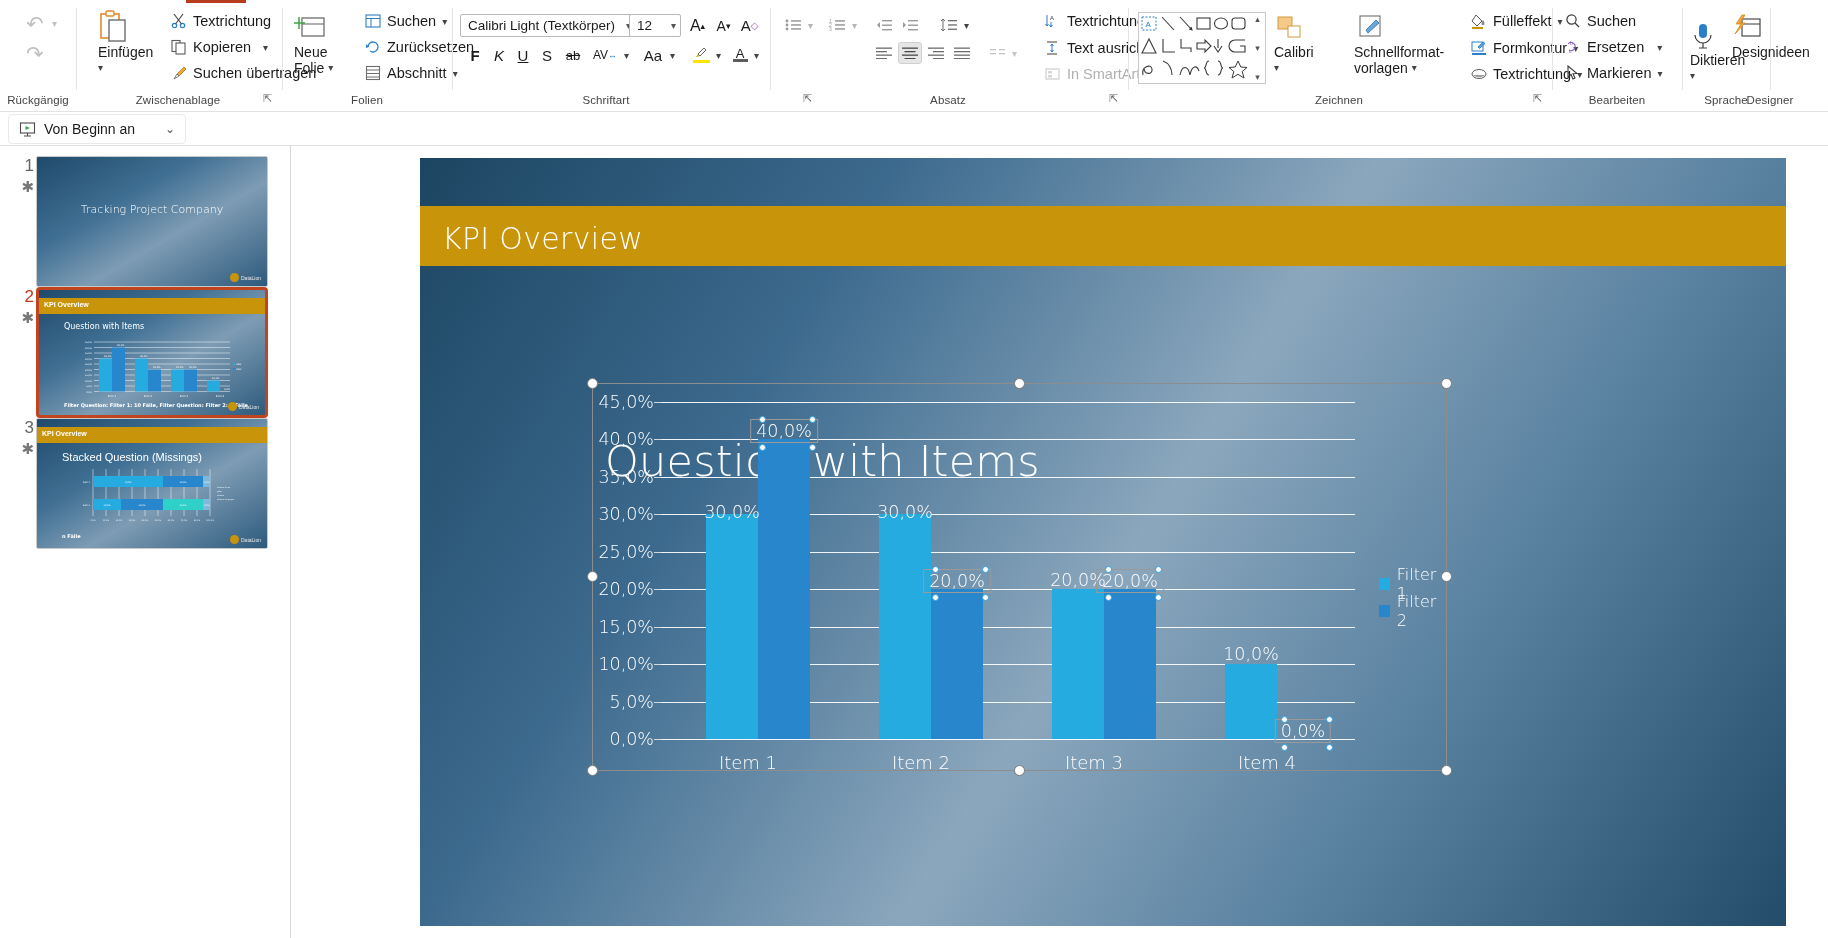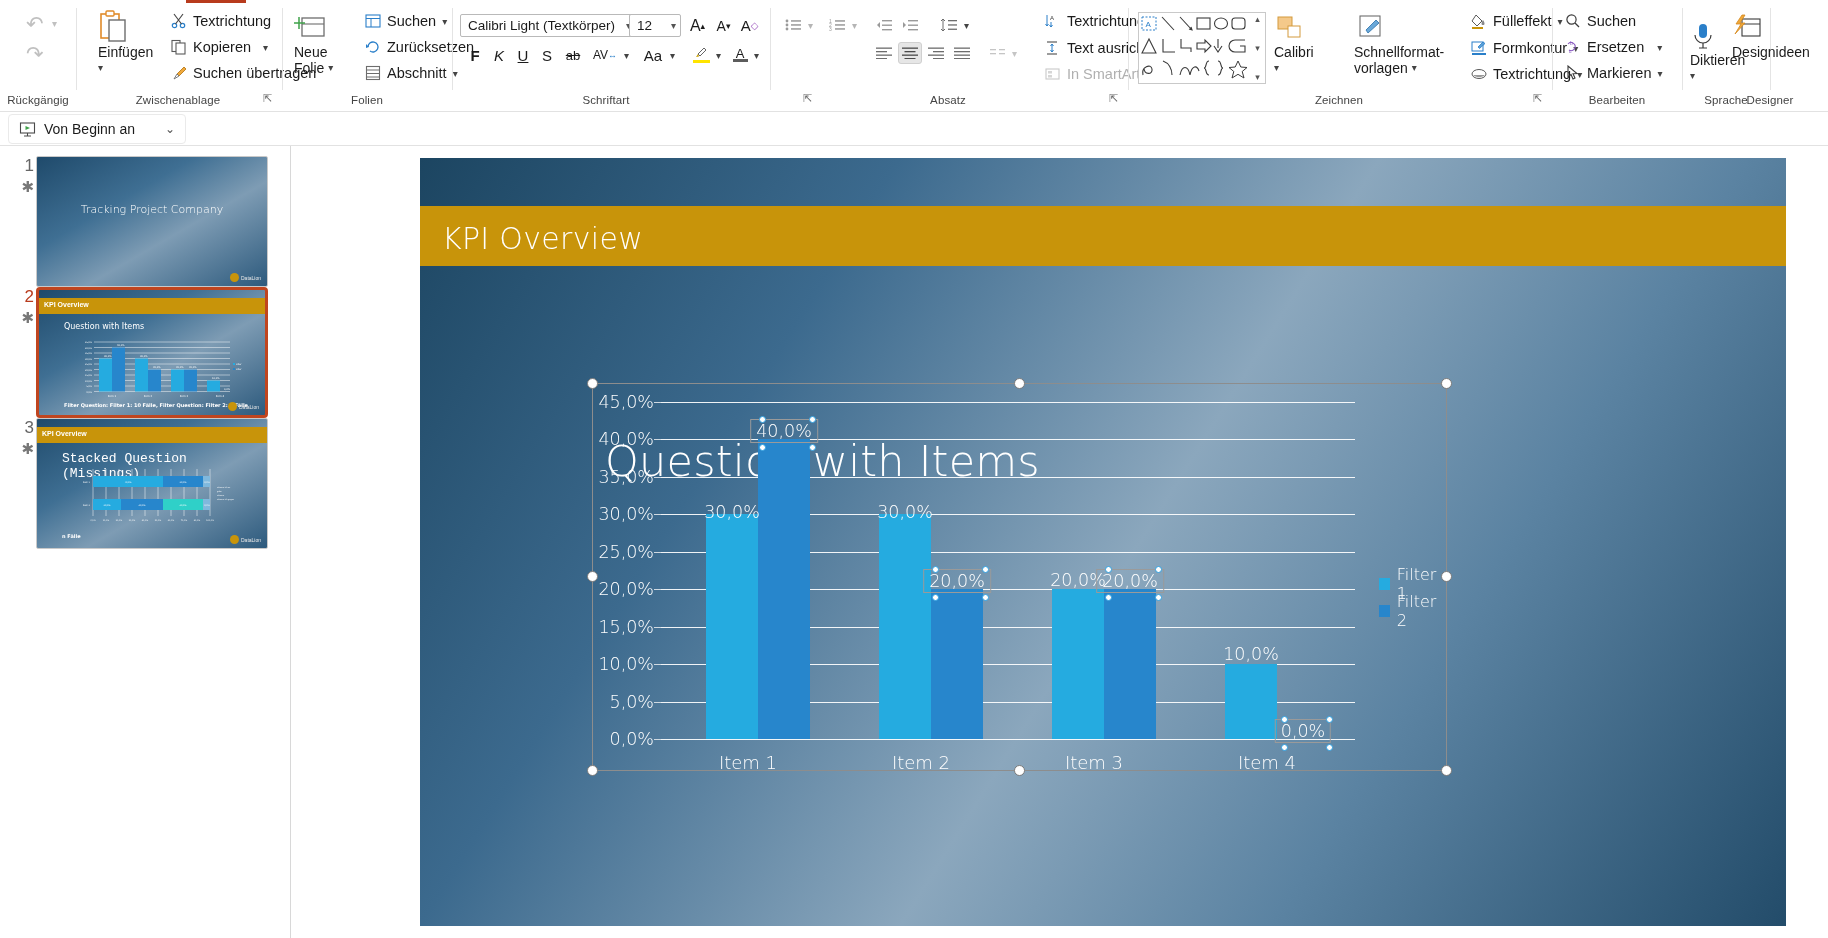--- a/index.html
+++ b/index.html
@@ -668,21 +668,21 @@
       </div>
     </div>
 
     <div class="thumb-row" style="top:272px;">
       <div class="thumb-num" style="top:0px;">3</div>
       <div class="thumb-star" style="top:22px;">✱</div>
       <div class="thumb">
         <div class="thumb-band" style="top:8px;height:16px;">
           <span class="thumb-title" style="left:5px;top:3px;font-size:7px;">KPI Overview</span>
         </div>
-        <div style="position:absolute;left:25px;top:32px;font-size:13px;color:#fff;font-family:Liberation Mono, monospace;">Stacked Question (Missings)</div>
+        <div style="position:absolute;left:25px;top:32px;font-size:11px;color:#fff;font-family:Liberation Sans, sans-serif;">Stacked Question (Missings)</div>
         <svg style="position:absolute;left:28px;top:47px;" width="175" height="62" viewBox="0 0 175 62">
           <g stroke="#ffffff" stroke-width=".55" opacity=".9">
             <line x1="28" y1="3" x2="28" y2="50"></line>
               <line x1="41" y1="3" x2="41" y2="50"></line>
             <line x1="54" y1="3" x2="54" y2="50"></line>
               <line x1="67" y1="3" x2="67" y2="50"></line>
             <line x1="80" y1="3" x2="80" y2="50"></line>
               <line x1="93" y1="3" x2="93" y2="50"></line>
             <line x1="106" y1="3" x2="106" y2="50"></line>
               <line x1="119" y1="3" x2="119" y2="50"></line>

